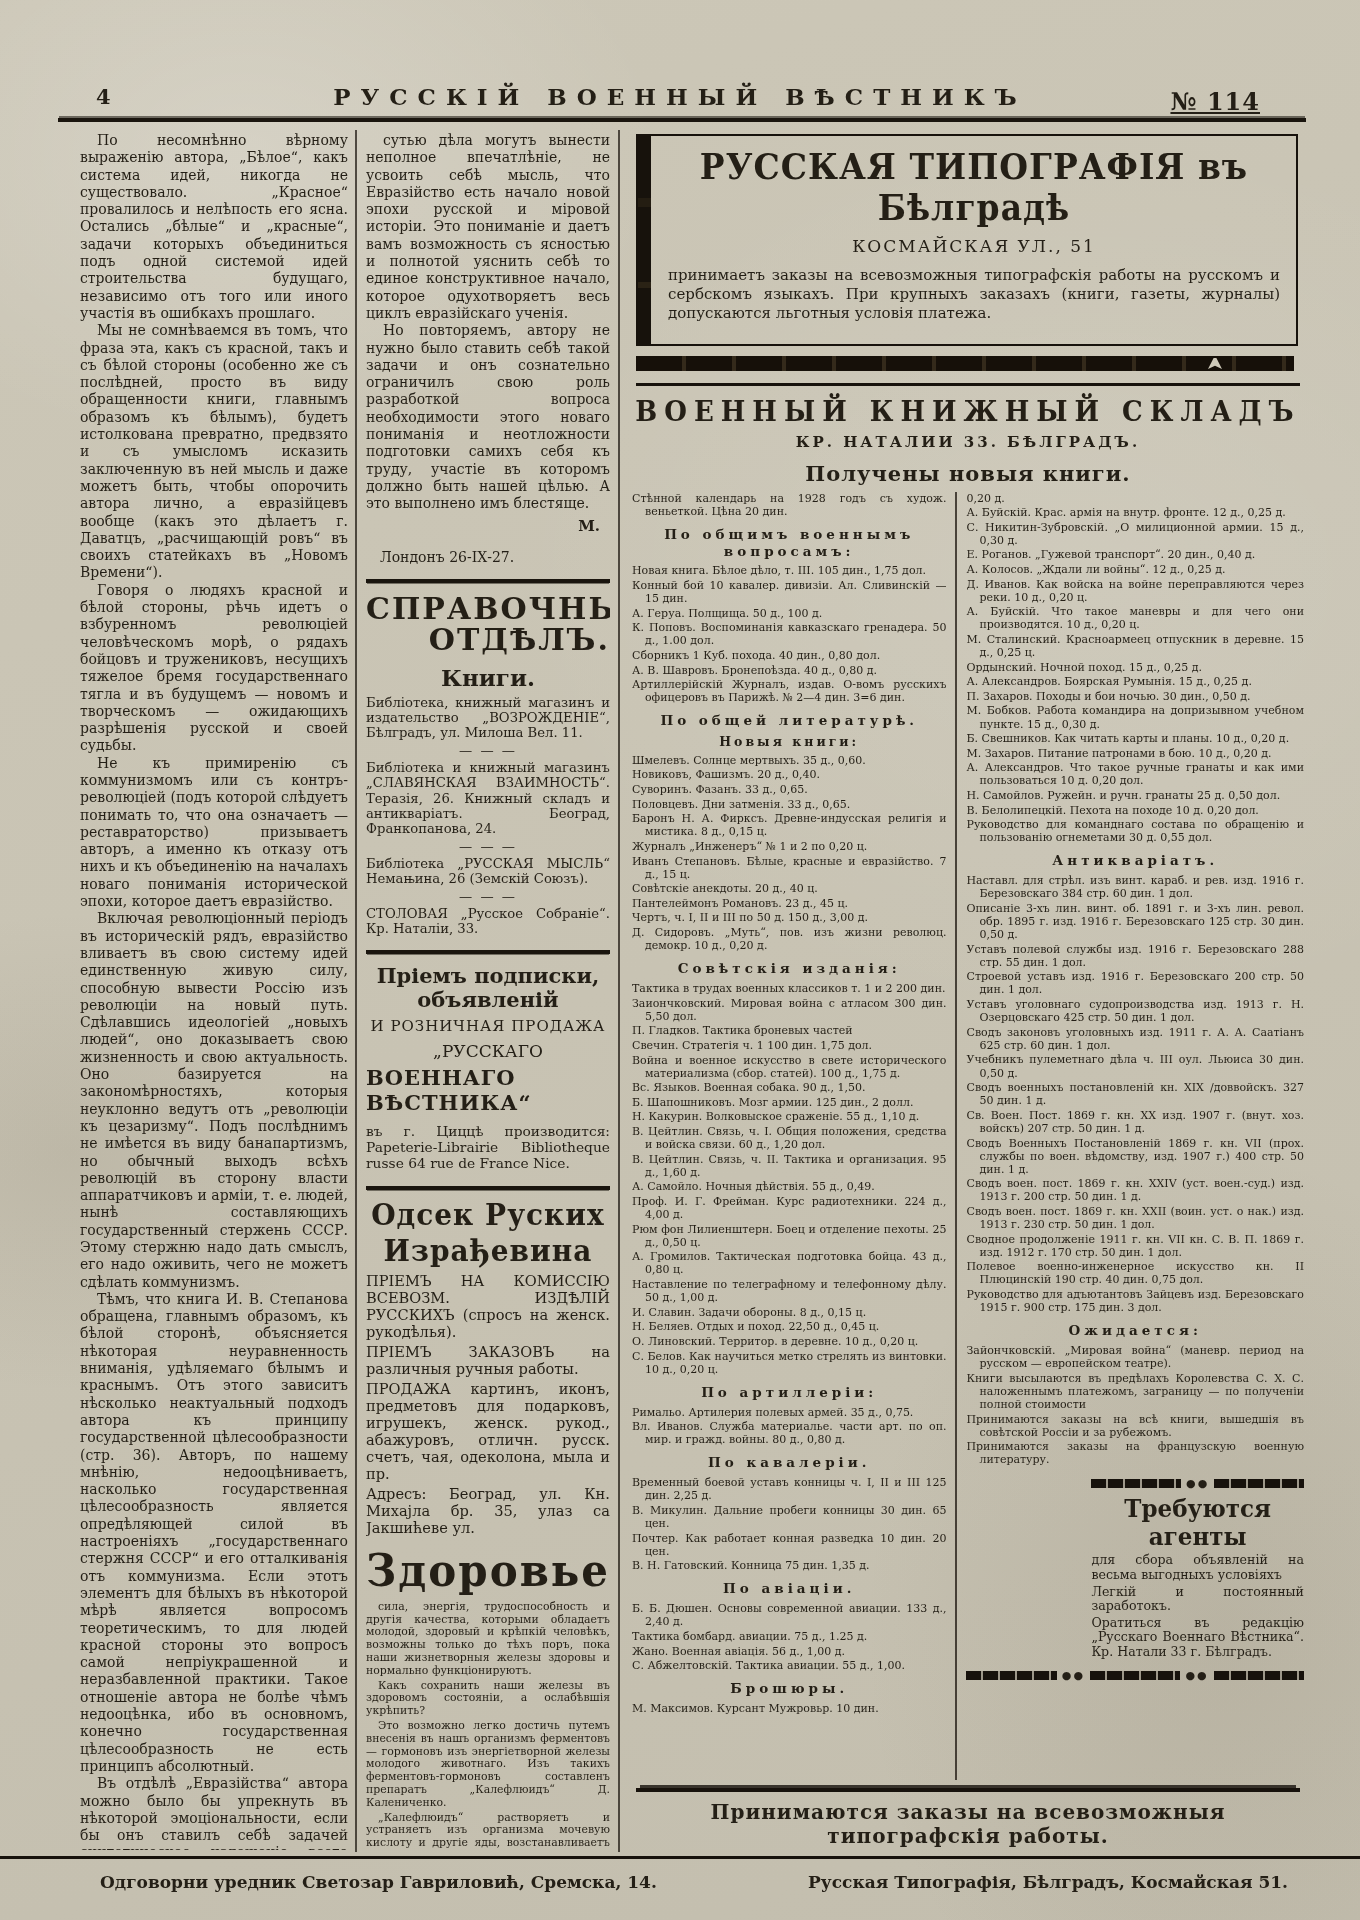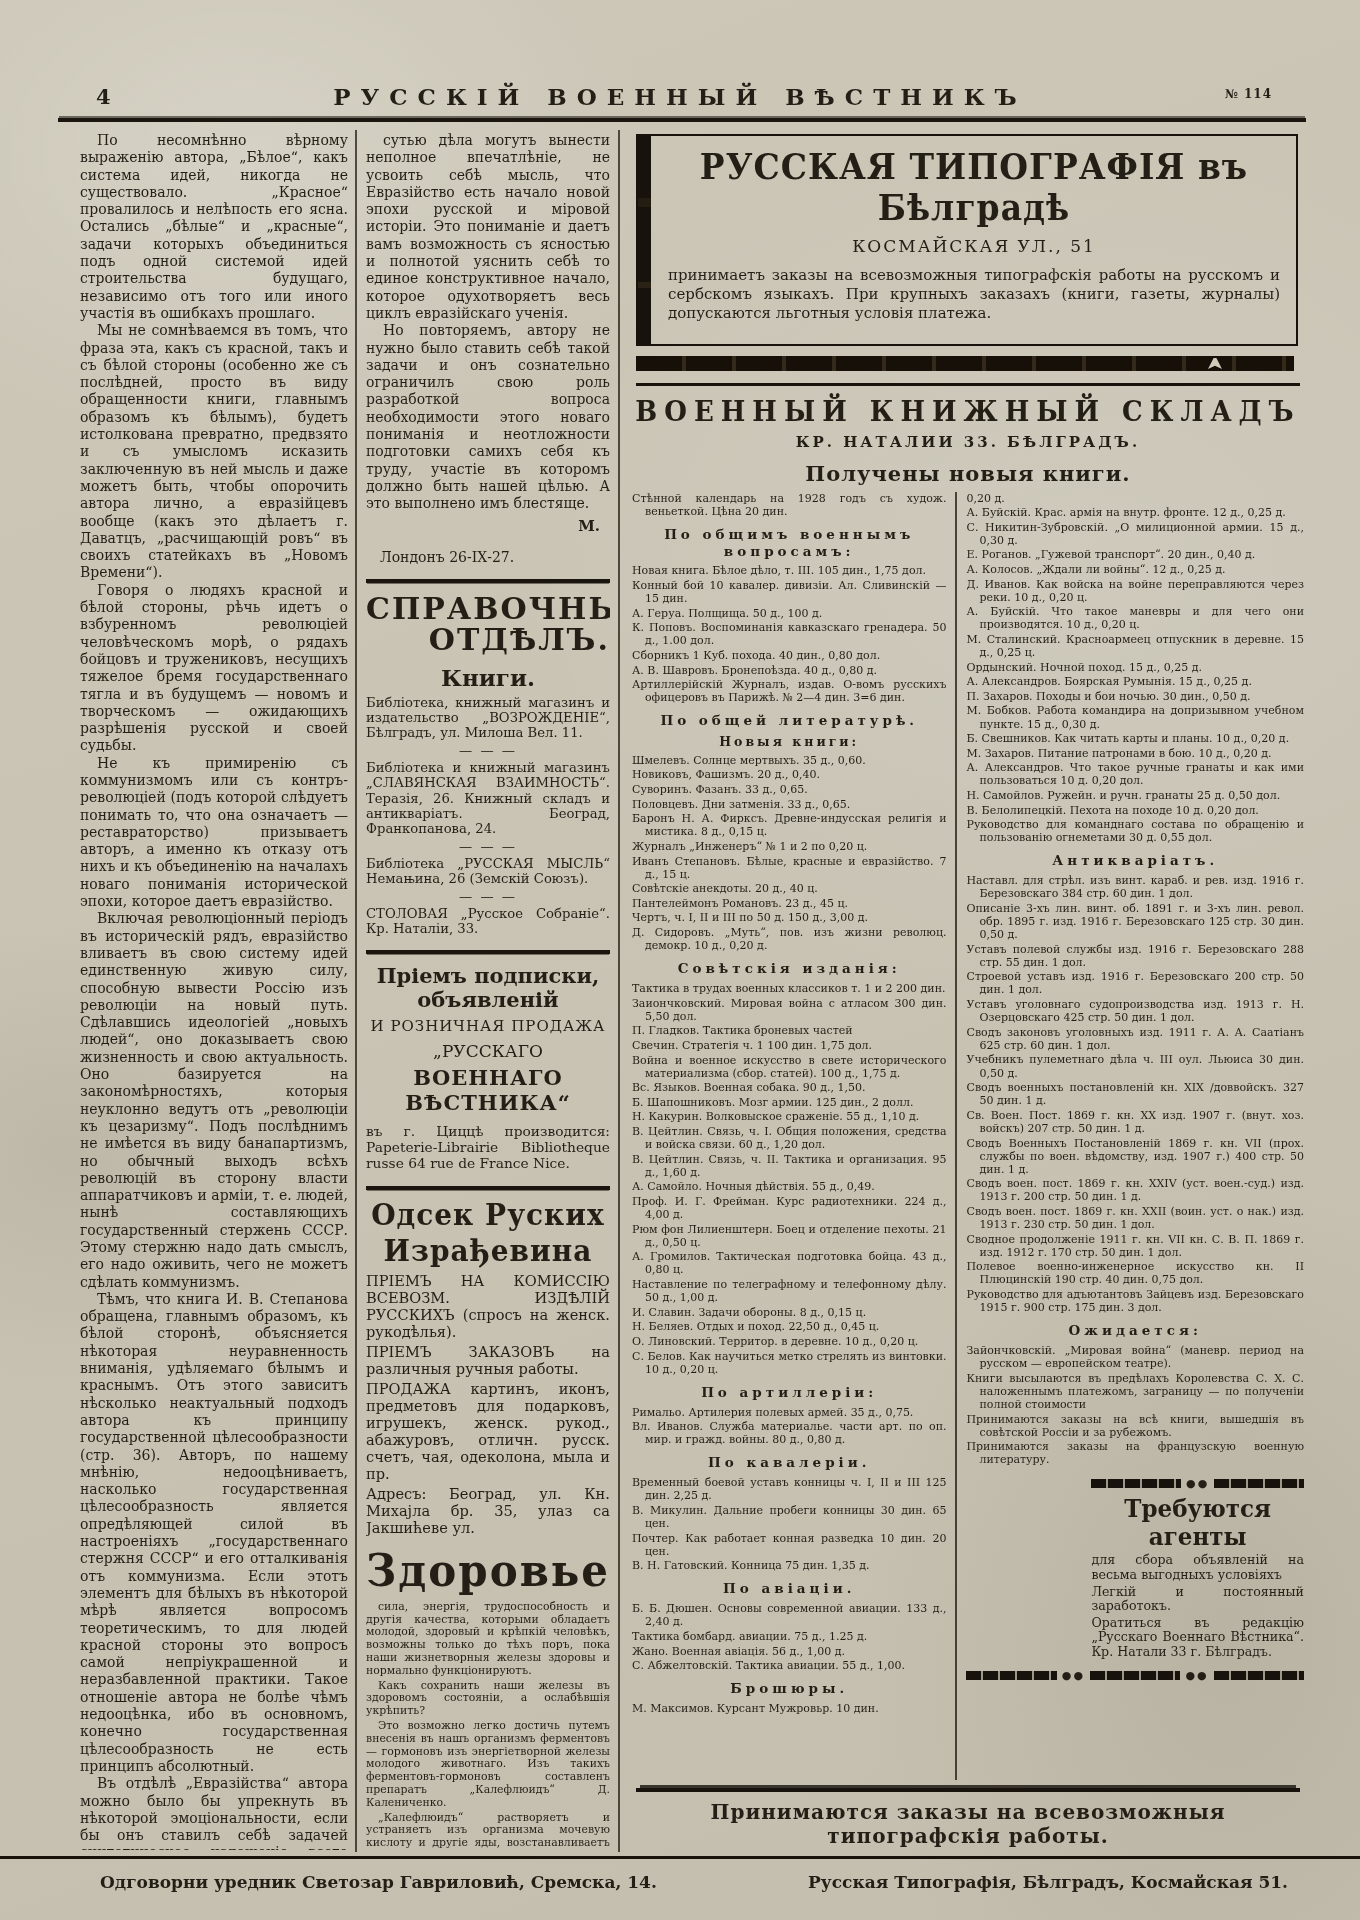--- a/index.html
+++ b/index.html
@@ -8,21 +8,21 @@
     background:
       radial-gradient(ellipse 700px 500px at 18% 8%, rgba(255,255,255,.20), transparent 60%),
       radial-gradient(ellipse 900px 700px at 80% 30%, rgba(255,255,255,.10), transparent 65%),
       radial-gradient(ellipse 600px 800px at 90% 85%, rgba(110,100,80,.14), transparent 60%),
       radial-gradient(ellipse 500px 400px at 5% 60%, rgba(110,100,80,.12), transparent 60%),
       linear-gradient(160deg,#ccc7b7 0%,#c9c4b4 40%,#c3beae 100%);}
   
   .h-page{position:absolute;left:96px;top:84px;font-size:21px;font-weight:bold;}
   .h-title{position:absolute;left:0;top:83px;width:100%;text-align:center;font-size:23px;
     font-weight:bold;letter-spacing:10px;}
-  .h-issue{position:absolute;right:88px;top:87px;font-size:12px;font-weight:bold;letter-spacing:1px;}
+  .h-issue{position:absolute;right:100px;top:87px;font-size:24px;font-weight:bold;letter-spacing:1px;text-decoration:underline;}
   .h-rule{position:absolute;left:58px;top:118px;width:1248px;height:4px;background:#1a150e;
     box-shadow:0 -3px 0 -1px rgba(26,21,14,.55);}
   
   .vdiv{position:absolute;top:130px;height:1722px;width:2px;background:rgba(28,22,15,.72);}
   .col{position:absolute;top:132px;overflow:hidden;}
   .col1{left:80px;width:268px;height:1718px;}
   .col2{left:366px;width:244px;height:1718px;}
   .col3{left:632px;width:672px;height:1718px;display:flex;flex-direction:column;}
   .para{font-size:14px;line-height:17.3px;text-align:justify;text-indent:17px;}
   
@@ -31,21 +31,21 @@
   .rule-heavy{height:4px;background:#1a150e;margin:14px 0 10px;box-shadow:0 2px 0 -1px rgba(26,21,14,.5);}
   .ref-t1{font-size:30px;font-weight:bold;letter-spacing:2px;line-height:1.05;}
   .ref-t2{font-size:30px;font-weight:bold;letter-spacing:2px;text-align:right;line-height:1.05;}
   .ref-sub{font-size:23px;font-weight:bold;text-align:center;margin:8px 0 4px;}
   .ref-entry{font-size:13.2px;line-height:15.4px;text-align:justify;margin:3px 0;}
   .ref-entry:not(:first-child)::before{content:"— — —";display:block;text-align:center;
     letter-spacing:2px;line-height:14px;margin:2px 0;}
   .s1{font-size:21px;font-weight:bold;text-align:center;line-height:1.1;margin-top:2px;}
   .s2{font-size:15px;letter-spacing:1px;text-align:center;margin-top:6px;}
   .s3{font-size:17px;text-align:center;margin-top:6px;}
-  .s4{font-size:21px;font-weight:bold;letter-spacing:1px;text-align:center;margin-top:4px;}
+  .s4{font-size:21px;font-weight:bold;letter-spacing:1px;text-align:left;margin-top:4px;}
   .sbody{font-size:13.8px;line-height:16.4px;text-align:justify;margin-top:8px;}
   .od-title{font-size:28px;font-weight:bold;text-align:center;letter-spacing:1px;margin:2px 0 6px;
     transform:scaleY(1.08);}
   .oline{font-size:14.6px;line-height:17px;text-align:justify;margin:3px 0;}
   .hz-title{font-size:42px;font-weight:bold;text-align:center;letter-spacing:2px;margin:10px 0 6px;
     transform:scaleY(1.05);}
   .hpara{font-size:10.9px;line-height:12.8px;text-align:justify;text-indent:12px;margin:0 0 2px;}
   
   .tp-ad{position:relative;border:2.5px solid #17120c;margin:2px 6px 0 4px;
     padding:12px 16px 21px 30px;}
@@ -207,21 +207,21 @@
           <div class="bk">П. Гладков. Тактика броневых частей</div>
           <div class="bk">Свечин. Стратегія ч. 1 100 дин. 1,75 дол.</div>
           <div class="bk">Война и военное искусство в свете исторического материализма (сбор. статей). 100 д., 1,75 д.</div>
           <div class="bk">Вс. Языков. Военная собака. 90 д., 1,50.</div>
           <div class="bk">Б. Шапошниковъ. Мозг армии. 125 дин., 2 долл.</div>
           <div class="bk">Н. Какурин. Волковыское сраженіе. 55 д., 1,10 д.</div>
           <div class="bk">В. Цейтлин. Связь, ч. I. Общия положения, средства и войска связи. 60 д., 1,20 дол.</div>
           <div class="bk">В. Цейтлин. Связь, ч. II. Тактика и организация. 95 д., 1,60 д.</div>
           <div class="bk">А. Самойло. Ночныя дѣйствія. 55 д., 0,49.</div>
           <div class="bk">Проф. И. Г. Фрейман. Курс радиотехники. 224 д., 4,00 д.</div>
-          <div class="bk">Рюм фон Лилиенштерн. Боец и отделение пехоты. 21 д., 0,50 ц.</div>
+          <div class="bk">Рюм фон Лилиенштерн. Боец и отделение пехоты. 25 д., 0,50 ц.</div>
           <div class="bk">А. Громилов. Тактическая подготовка бойца. 43 д., 0,80 ц.</div>
           <div class="bk">Наставление по телеграфному и телефонному дѣлу. 50 д., 1,00 д.</div>
           <div class="bk">И. Славин. Задачи обороны. 8 д., 0,15 ц.</div>
           <div class="bk">Н. Беляев. Отдых и поход. 22,50 д., 0,45 ц.</div>
           <div class="bk">О. Линовский. Территор. в деревне. 10 д., 0,20 ц.</div>
           <div class="bk">С. Белов. Как научиться метко стрелять из винтовки. 10 д., 0,20 ц.</div>
           <div class="list-head">По артиллеріи:</div>
           <div class="bk">Римальо. Артилерия полевых армей. 35 д., 0,75.</div>
           <div class="bk">Вл. Иванов. Служба материалье. части арт. по оп. мир. и гражд. войны. 80 д., 0,80 д.</div>
           <div class="list-head">По кавалеріи.</div>

